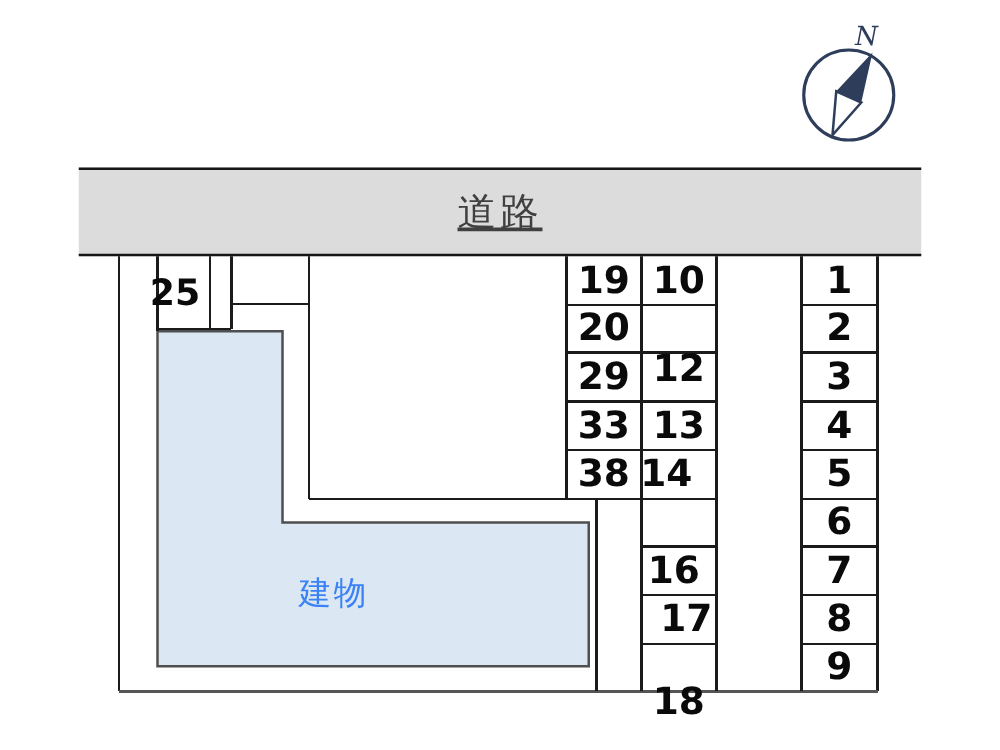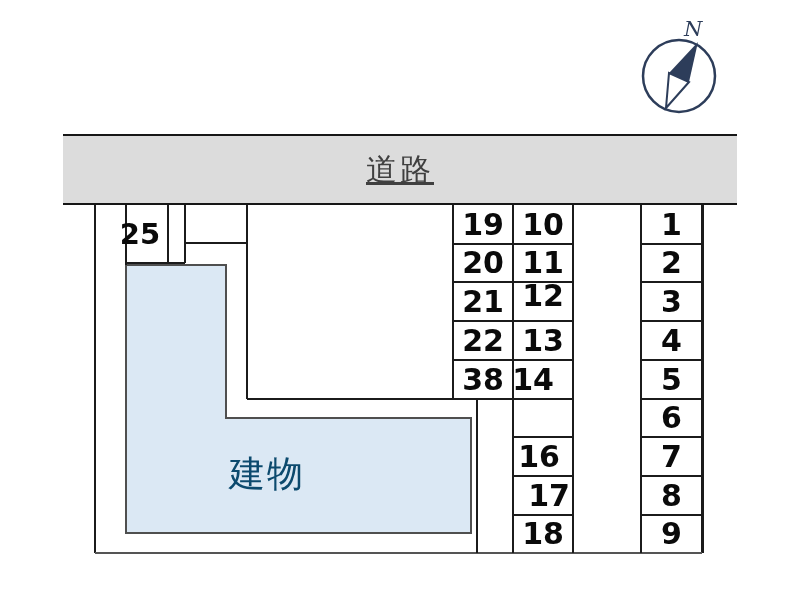--- a/index.html
+++ b/index.html
@@ -16,21 +16,21 @@
     box-sizing:border-box;display:flex;align-items:center;justify-content:center;
     font-size:31px;letter-spacing:3px;color:#404040;text-decoration:underline;
   }
   .cell{
     position:absolute;display:flex;align-items:center;justify-content:center;
     font-weight:bold;font-size:30px;color:#0a0a0a;line-height:1;
   }
   .building-label{
     position:absolute;left:212px;top:455px;width:110px;height:38px;
     display:flex;align-items:center;justify-content:center;
-    font-size:36px;letter-spacing:2px;color:#0c4a6e;
+    font-size:26px;letter-spacing:2px;color:#3b82f6;
   }
   .north-label{
     position:absolute;left:684px;top:17px;width:24px;height:24px;
     font-family:"DejaVu Serif","Liberation Serif",serif;
     font-style:italic;font-size:21px;color:#2d3d5a;
   }
 </style>
 </head>
 <body>
 
@@ -98,29 +98,28 @@
   <div class="cell" style="left:641px;top:244px;width:61px;height:38px">2</div>
   <div class="cell" style="left:641px;top:282px;width:61px;height:39px">3</div>
   <div class="cell" style="left:641px;top:321px;width:61px;height:39px">4</div>
   <div class="cell" style="left:641px;top:360px;width:61px;height:39px">5</div>
   <div class="cell" style="left:641px;top:399px;width:61px;height:38px">6</div>
   <div class="cell" style="left:641px;top:437px;width:61px;height:39px">7</div>
   <div class="cell" style="left:641px;top:476px;width:61px;height:39px">8</div>
   <div class="cell" style="left:641px;top:515px;width:61px;height:38px">9</div>
 
   <div class="cell" style="left:513px;top:205px;width:60px;height:39px">10</div>
-  <div class="cell" style="left:513px;top:244px;width:60px;height:38px">11</div>
   <div class="cell" style="left:513px;top:282px;width:60px;height:28px">12</div>
   <div class="cell" style="left:513px;top:321px;width:60px;height:39px">13</div>
   <div class="cell" style="left:513px;top:360px;width:40px;height:39px">14</div>
   <div class="cell" style="left:513px;top:437px;width:52px;height:39px">16</div>
   <div class="cell" style="left:513px;top:476px;width:72px;height:39px">17</div>
-  <div class="cell" style="left:513px;top:515px;width:60px;height:38px">18</div>
+  <div class="cell" style="left:513px;top:543px;width:60px;height:38px">18</div>
 
   <div class="cell" style="left:453px;top:205px;width:60px;height:39px">19</div>
   <div class="cell" style="left:453px;top:244px;width:60px;height:38px">20</div>
-  <div class="cell" style="left:453px;top:282px;width:60px;height:39px">21</div>
-  <div class="cell" style="left:453px;top:321px;width:60px;height:39px">22</div>
+  <div class="cell" style="left:453px;top:282px;width:60px;height:39px">29</div>
+  <div class="cell" style="left:453px;top:321px;width:60px;height:39px">33</div>
   <div class="cell" style="left:453px;top:360px;width:60px;height:39px">38</div>
 
   <div class="cell" style="left:126px;top:205px;width:28px;height:58px;font-size:29px">25</div>
 
 </div>
 
 </body></html>

